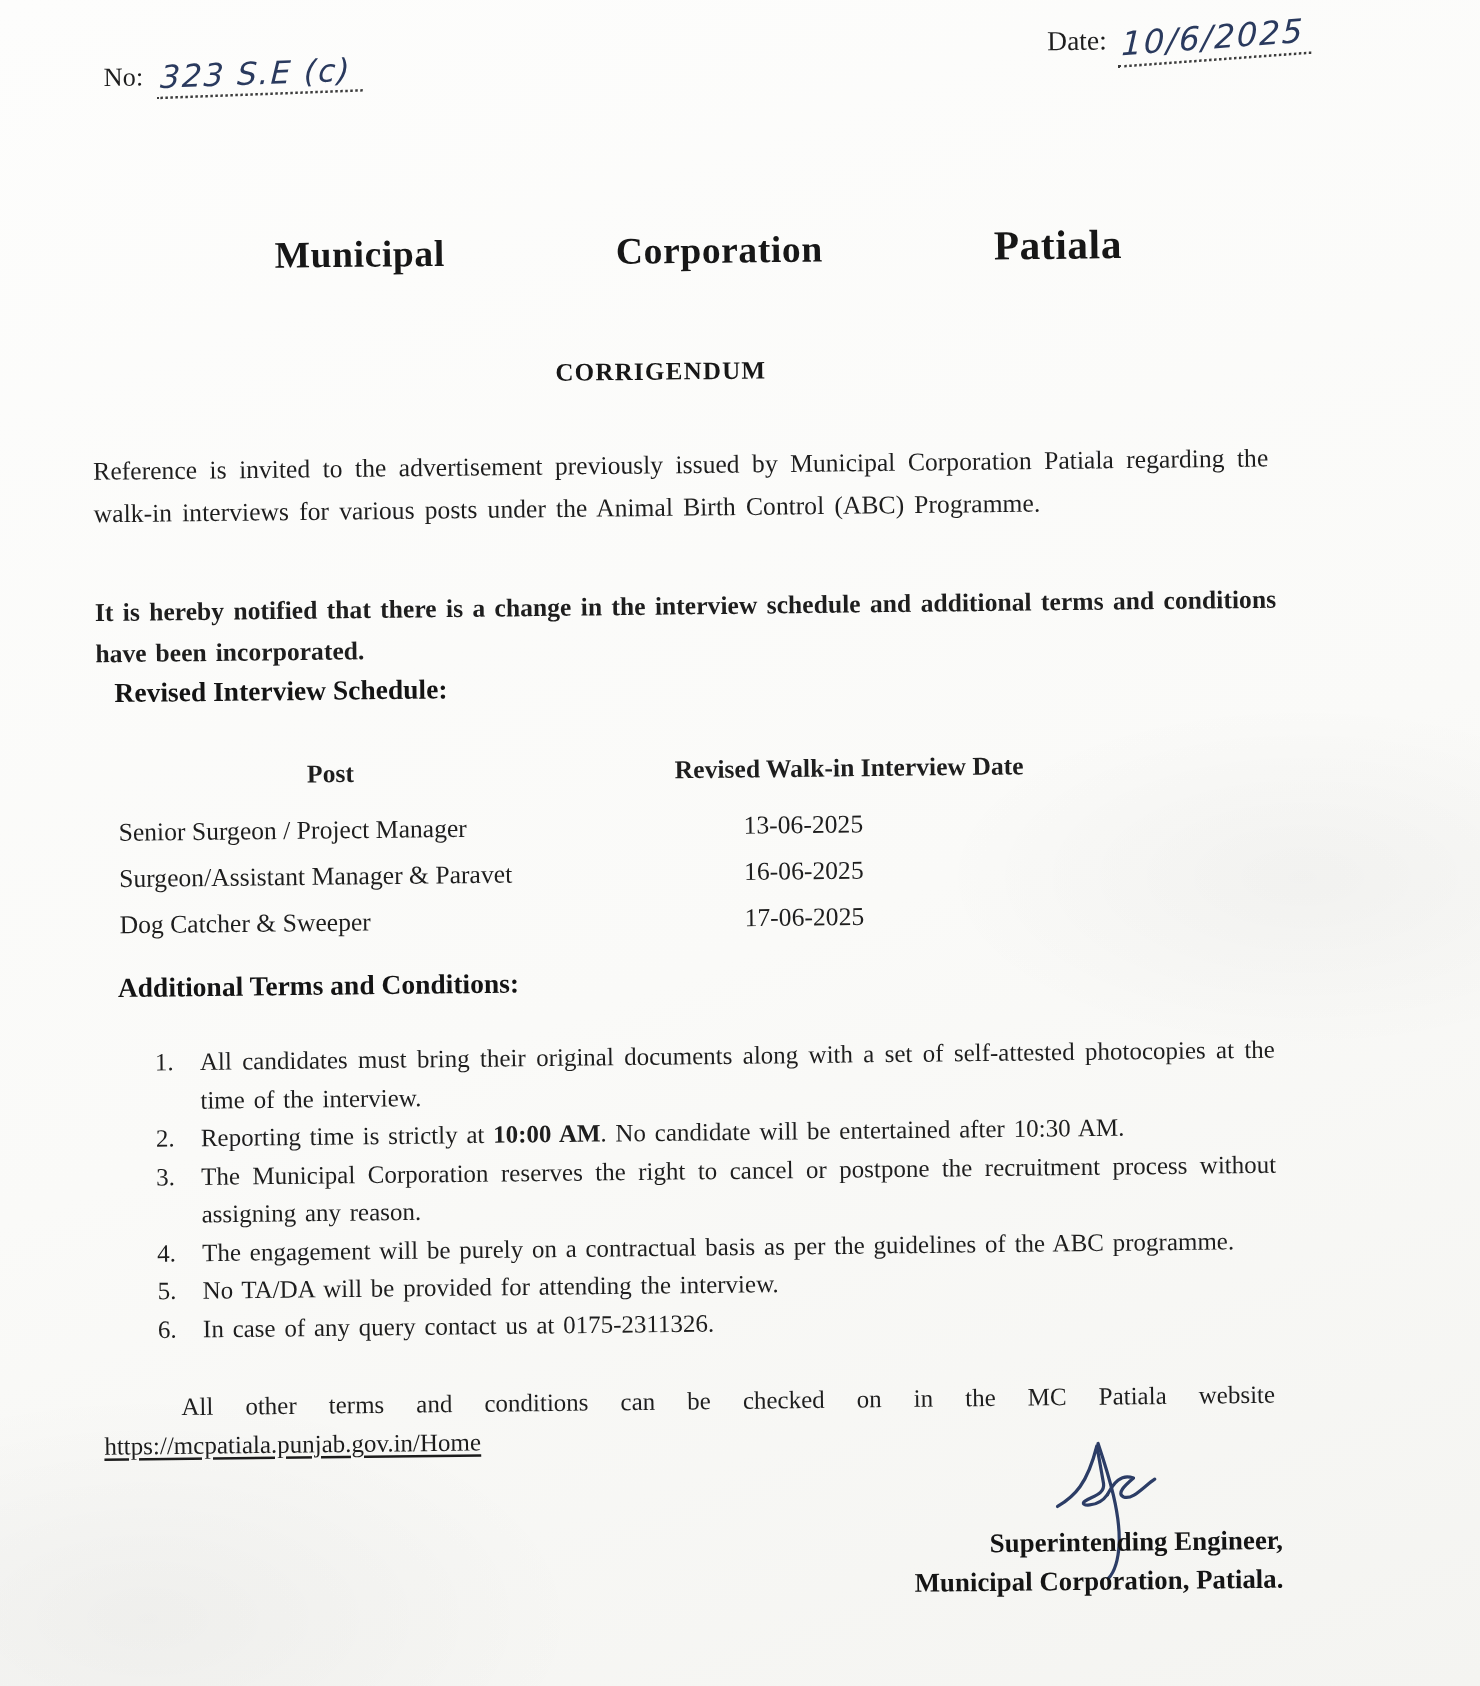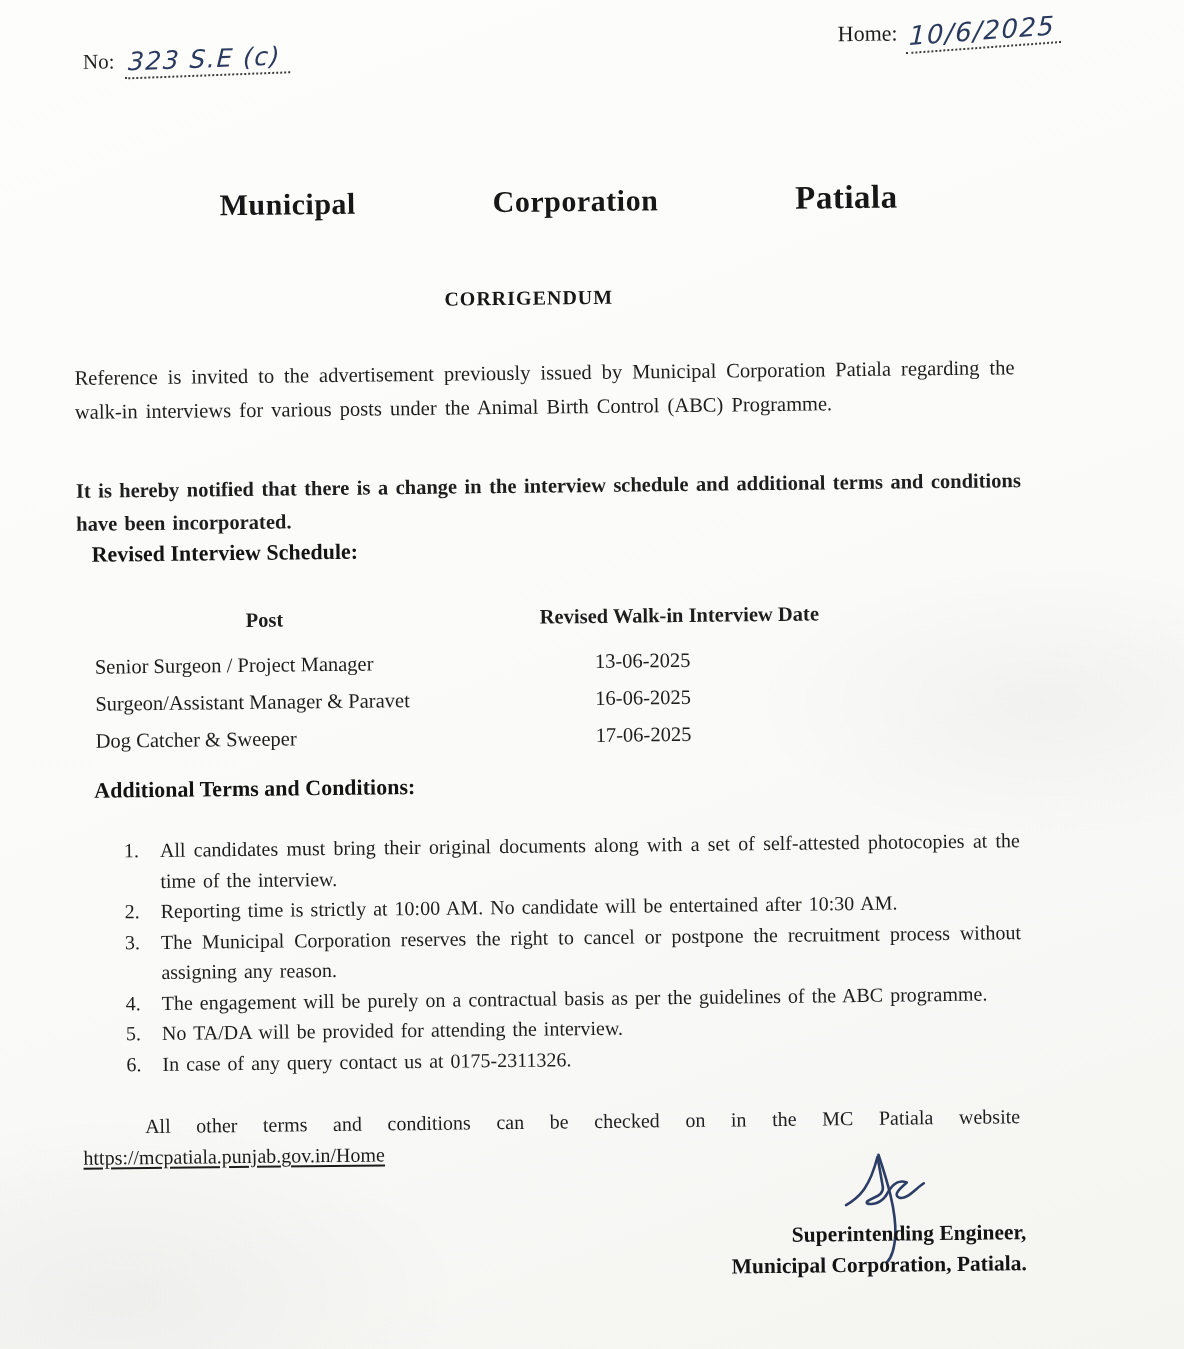--- a/index.html
+++ b/index.html
@@ -74,21 +74,21 @@
   .sched-row.head .c1 { text-align: center; }
   .sched-row.head .c2 { text-align: center; }
   .sched-row .c2 { padding-left: 160px; }
   .sched-row.head .c2 { padding-left: 0; }
   
   .terms-heading { top: 772px; }
   .terms-list { position: absolute; left: 122px; top: 830px; width: 896px; }
   .term-item { display: grid; grid-template-columns: 36px 860px; line-height: 30.5px; }
   .term-item .num { text-align: left; font-size: 20px; }
   .term-item .txt { text-align: justify; word-spacing: 2px; font-size: 20px; }
-  .term-item .txt b { font-weight: normal; }
+  .term-item .txt b { font-weight: bold; }
   
   .closing { position: absolute; left: 78px; top: 1106px; width: 937px; font-size: 20px; }
   .closing .line1 {
     display: block; box-sizing: border-box;
     padding-left: 62px;
     text-align: justify; text-align-last: justify;
     line-height: 30px;
   }
   .closing .line2 { display: block; line-height: 32px; }
   .closing a {
@@ -116,21 +116,21 @@
 <div class="page">
   <div class="scan-shade"></div>
   <div class="sheet">
 
     <div class="doc-no print">
       <span>No:</span>
       <span class="handwk val">323 S.E (c)</span>
     </div>
 
     <div class="date-line print">
-      <span>Home:</span>
+      <span>Date:</span>
       <span class="handwk val">10/6/2025</span>
     </div>
 
     <div class="title-row">
       <span class="w1">Municipal</span>
       <span class="w2">Corporation</span>
       <span class="w3">Patiala</span>
     </div>
 
     <div class="subtitle">CORRIGENDUM</div>

